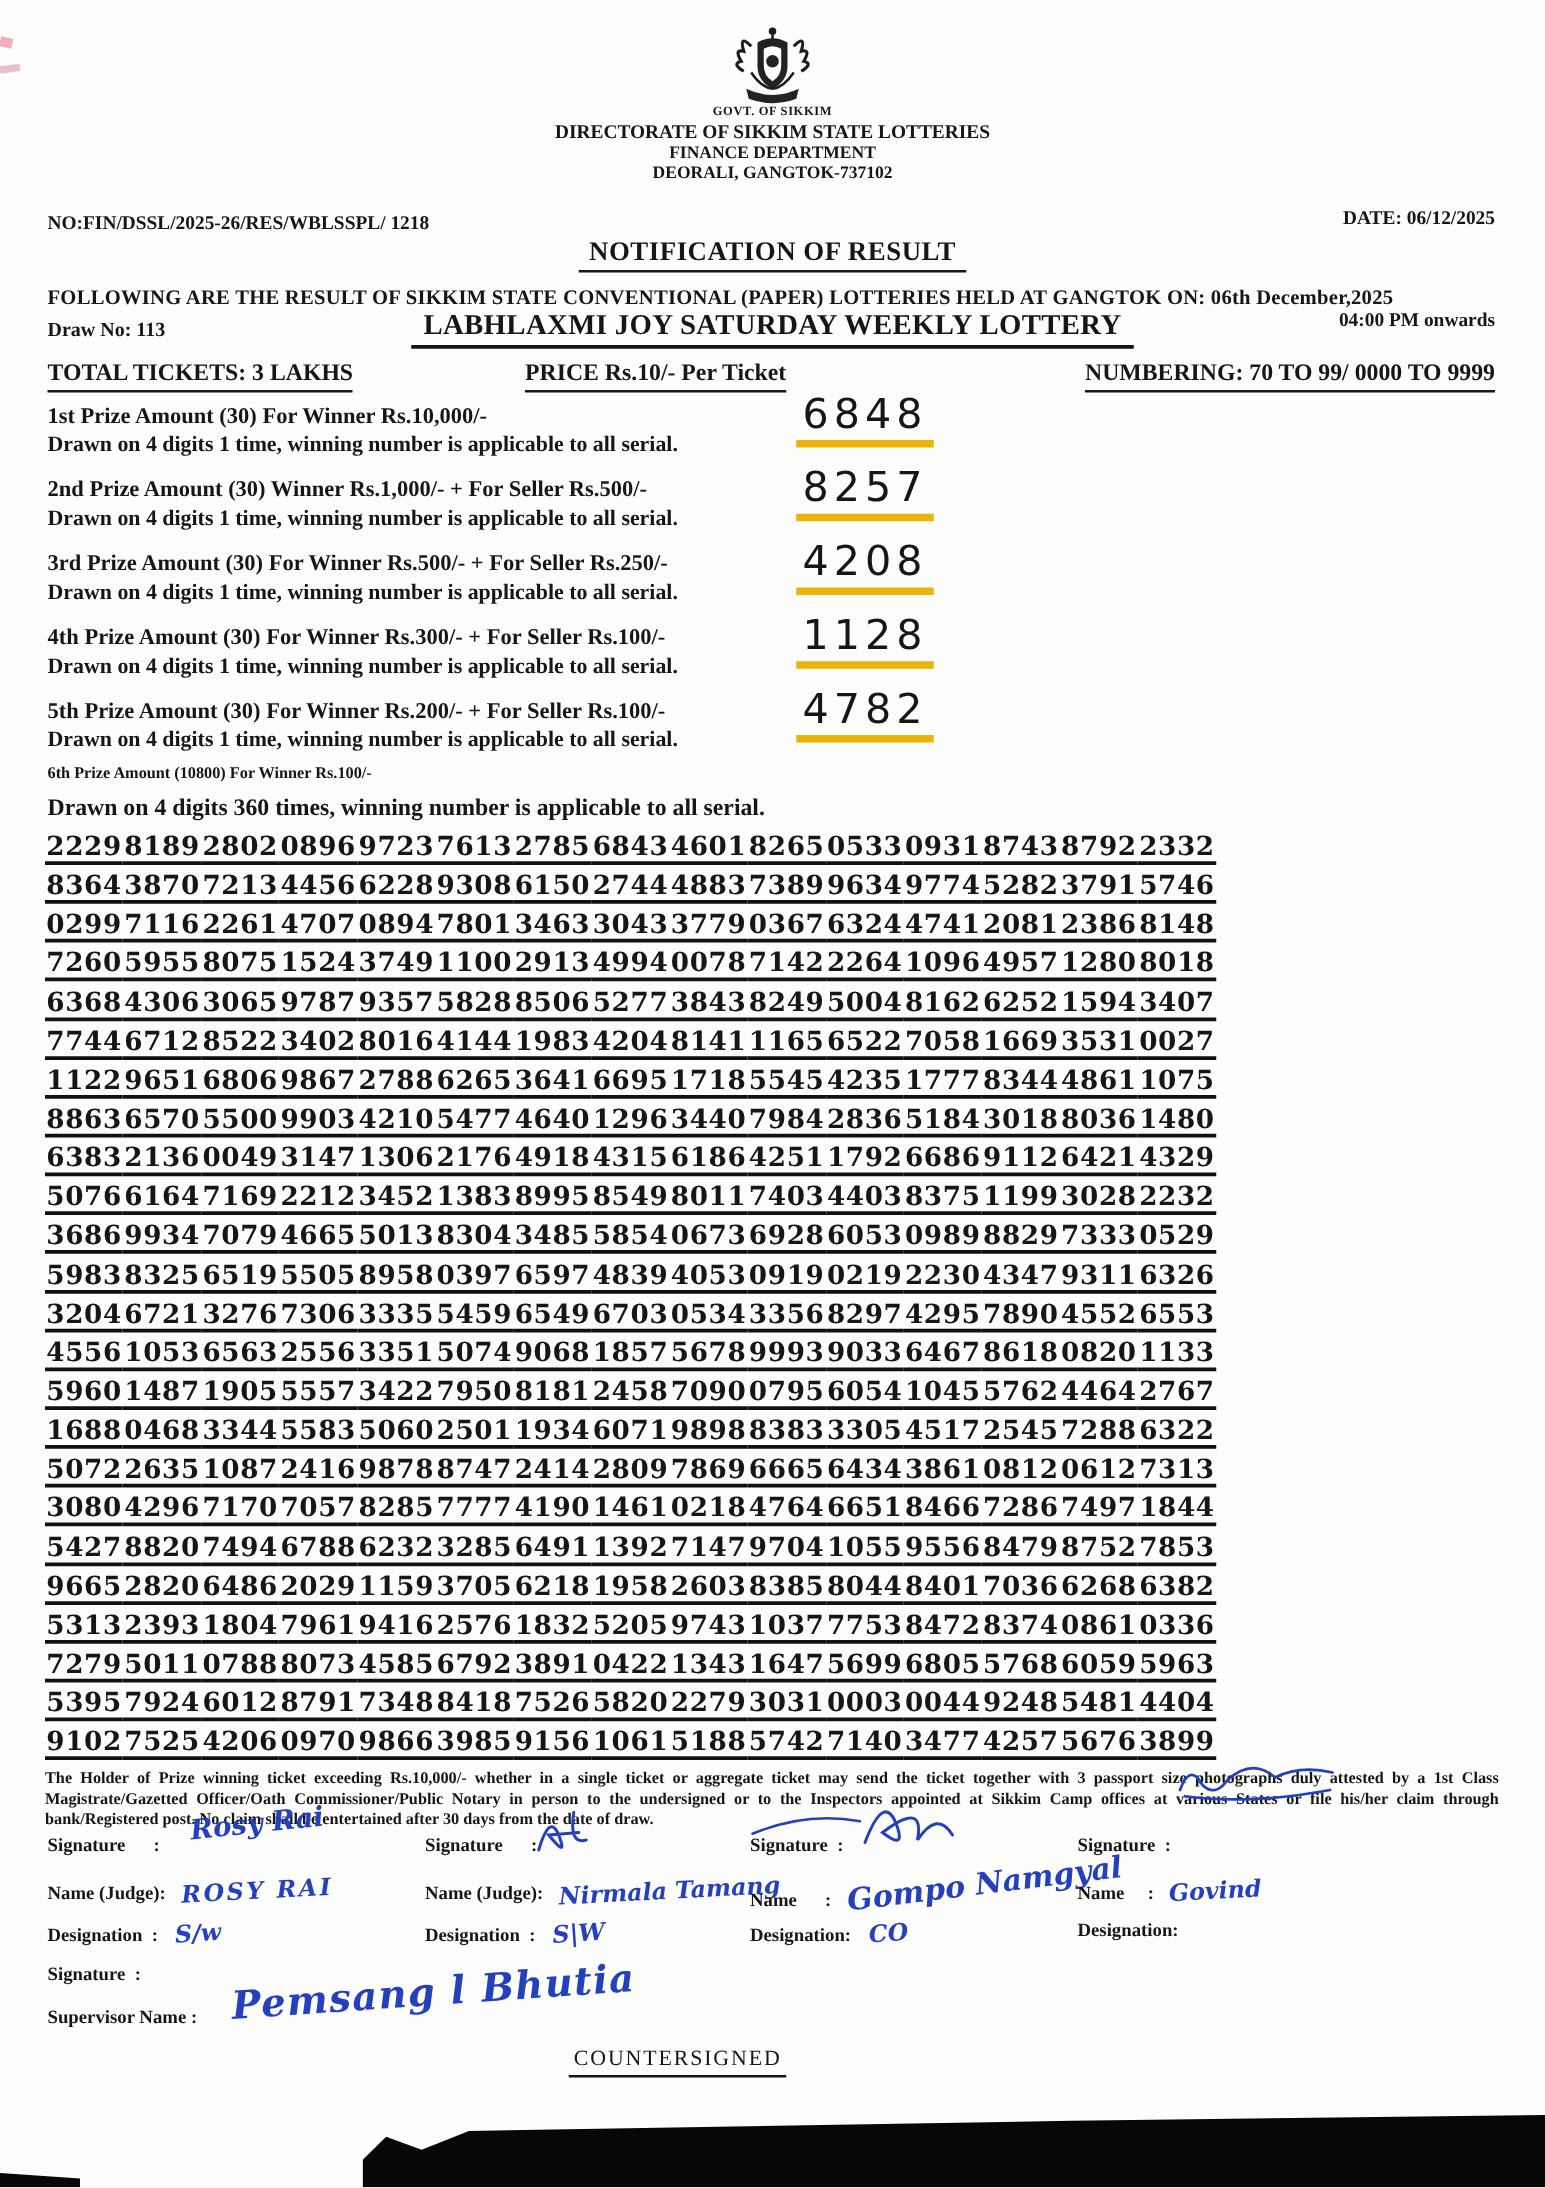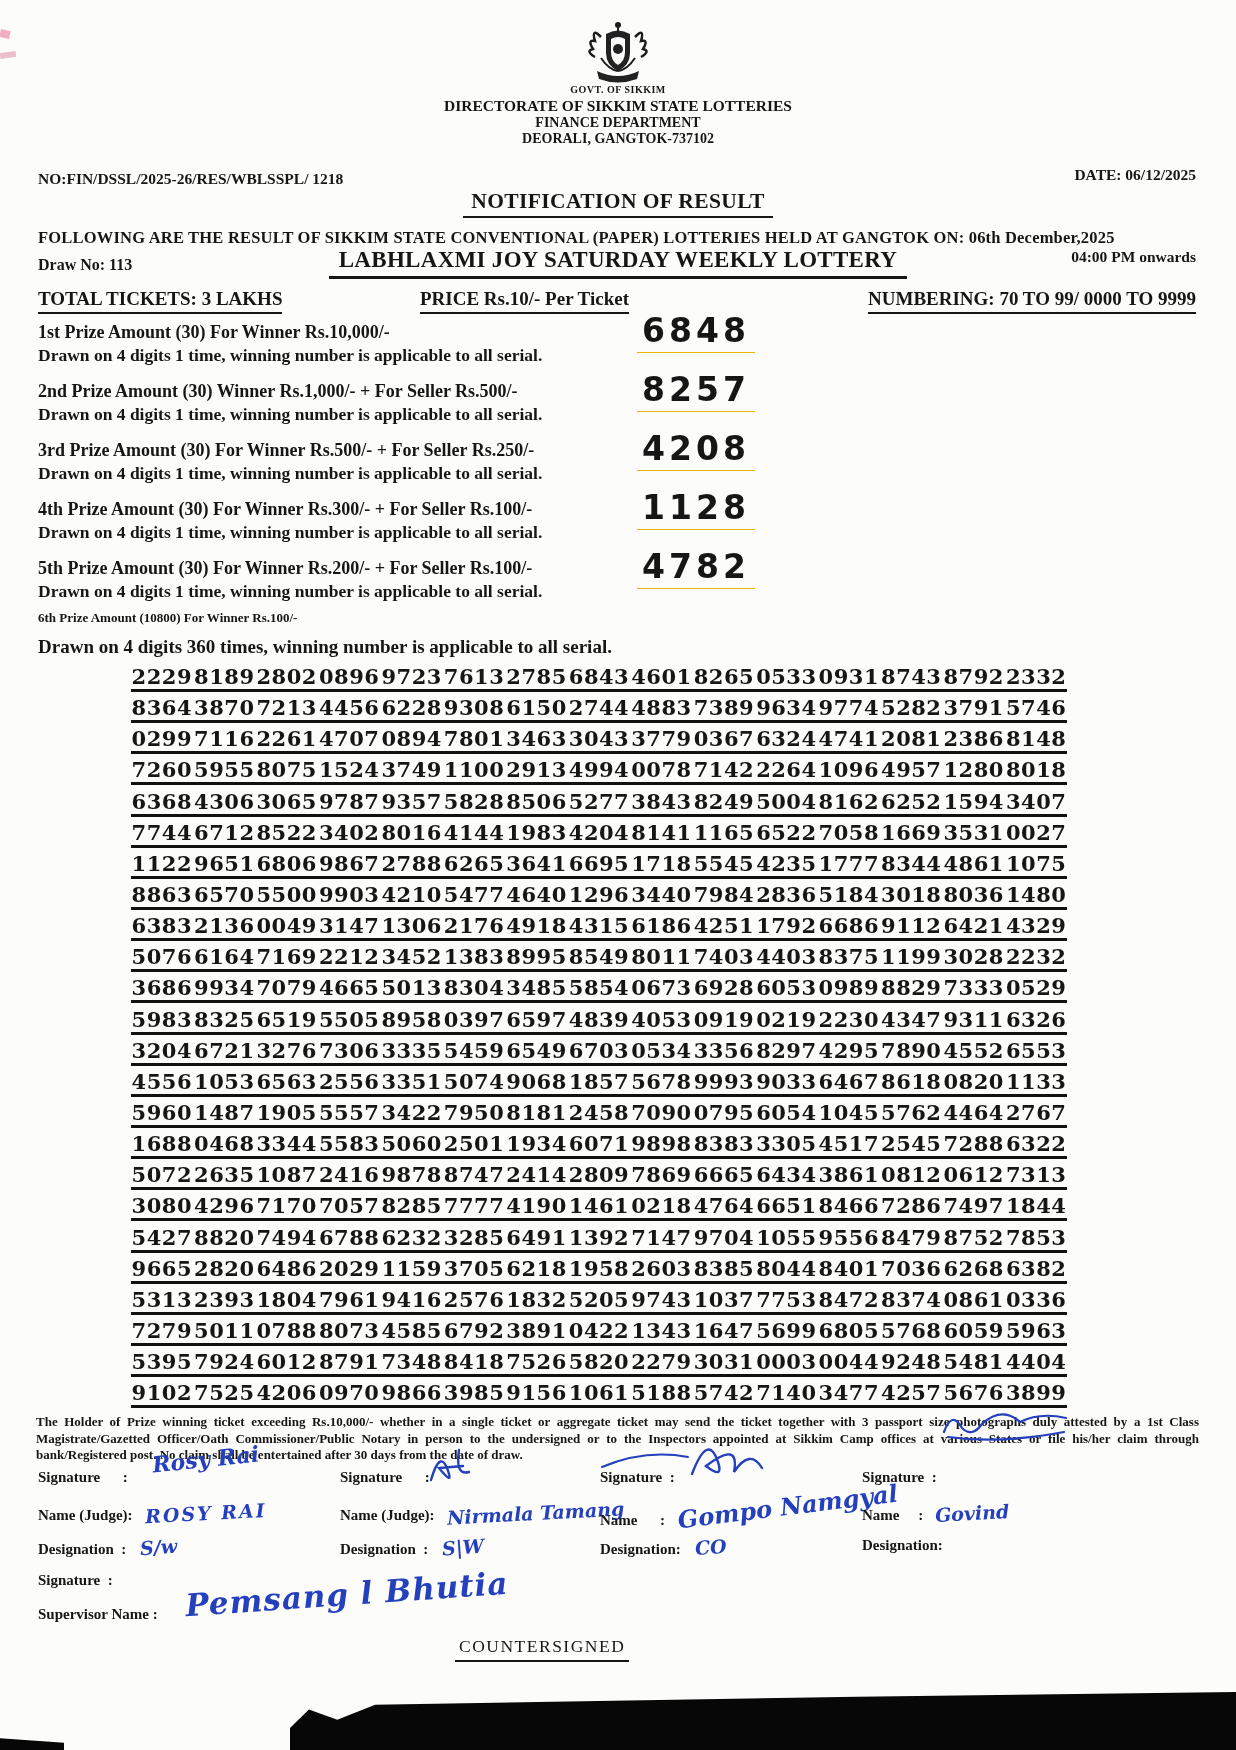--- a/index.html
+++ b/index.html
@@ -25,27 +25,27 @@
         padding:0 10px 3px;letter-spacing:.3px;}
   .time{top:248px;right:40px;font-size:15.5px;font-weight:bold;}
   .tk{font-size:19px;font-weight:bold;border-bottom:2.5px solid #161616;padding-bottom:2px;}
   .tk-total{top:288px;left:38px;}
   .tk-price{top:288px;left:420px;}
   .tk-num{top:288px;right:40px;}
   
   .p-label{font-size:18px;font-weight:bold;}
   .p-sub{font-size:17.5px;font-weight:bold;margin-top:2px;}
   .prize{left:38px;}
-  .p-num{left:637px;font-family:"DejaVu Sans",sans-serif;font-weight:bold;font-size:33px;
-        letter-spacing:4px;line-height:1;border-bottom:1px solid #eab308;padding:0 5px 5px;}
+  .p-num{left:637px;font-family:"DejaVu Sans",sans-serif;font-weight:normal;font-size:33px;
+        letter-spacing:4px;line-height:1;border-bottom:6px solid #eab308;padding:0 5px 5px;}
   .sixth-label{top:610px;left:38px;font-size:13px;font-weight:bold;}
   .sixth-sub{top:636px;left:38px;font-size:19px;font-weight:bold;}
   
   .grid{top:665px;left:36px;width:1126px;}
-  .grid-row{display:flex;justify-content:center;height:31.15px;align-items:flex-start;}
+  .grid-row{display:flex;justify-content:flex-start;height:31.15px;align-items:flex-start;}
   .num{font-family:"DejaVu Serif",serif;font-weight:bold;font-size:21px;line-height:23px;
         letter-spacing:.5px;border-bottom:3px solid #111;padding:0 1px 1px;}
   
   .claim{top:1414px;left:36px;width:1163px;font-size:13px;line-height:16.6px;
         font-weight:bold;text-align:justify;}
   
   .sig-col{top:1468px;width:290px;}
   .sig-lbl{font-size:15px;font-weight:bold;}
   .sig-row{position:absolute;left:0;white-space:nowrap;}
   .r1{top:0;} .r2{top:34px;} .r3{top:68px;}

